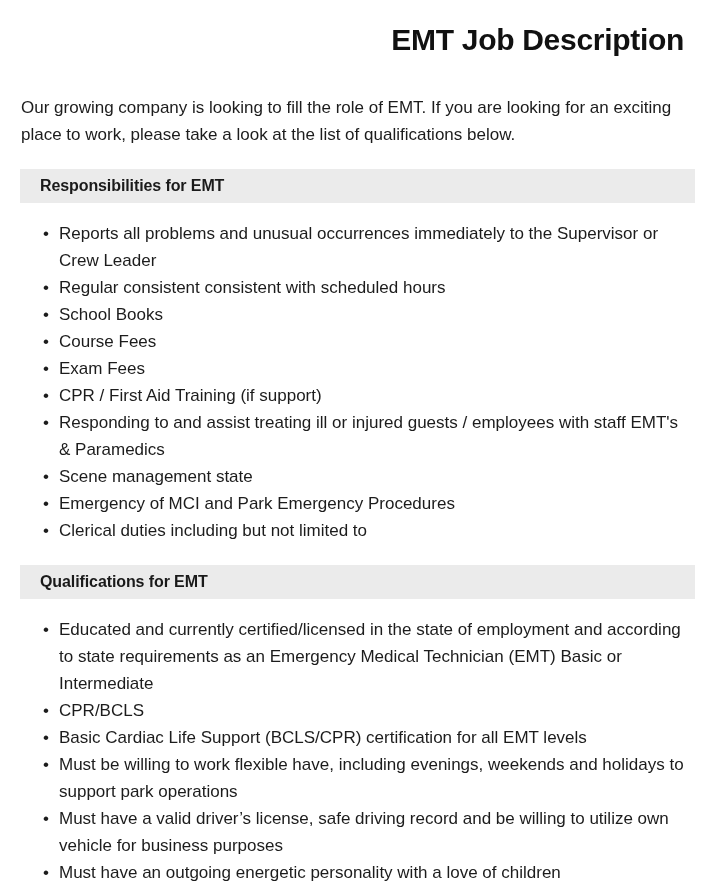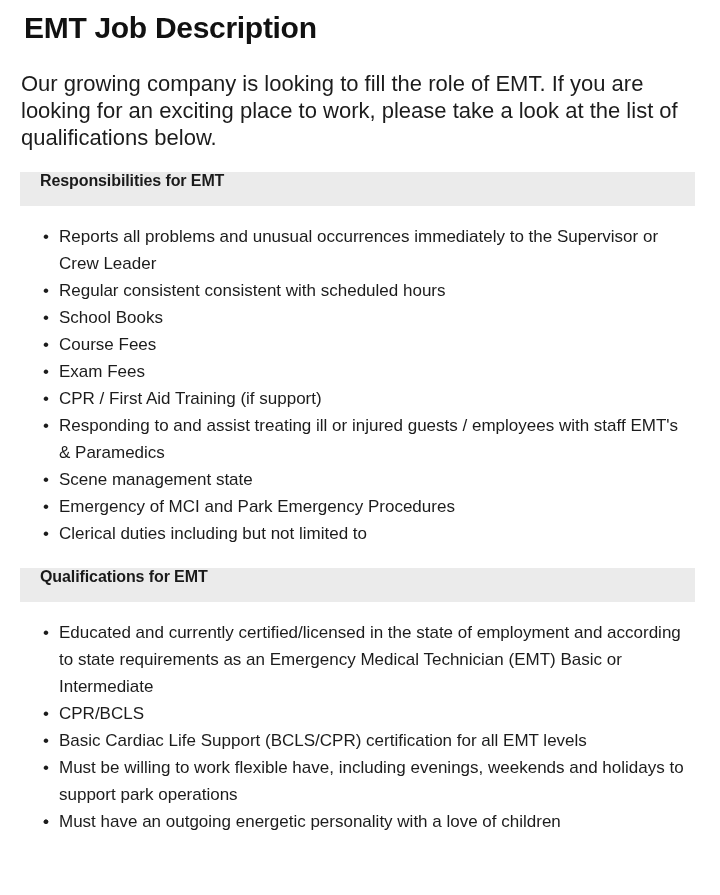--- a/index.html
+++ b/index.html
@@ -18,46 +18,47 @@
 
   .page {
     width: 720px;
     box-sizing: border-box;
     padding: 0;
   }
 
   .doc-title {
     font-size: 30px;
     font-weight: bold;
-    text-align: left;
+    text-align: right;
     letter-spacing: -0.3px;
     color: #111111;
-    margin: 4px;
+    margin: 16px;
     padding: 4px 20px 0 20px;
     line-height: 40px;
   }
 
   .intro {
     margin: 0;
     padding: 18px 36px 0 21px;
-    font-size: 22px;
+    font-size: 17px;
     line-height: 27px;
     color: #1c1c1c;
     max-width: 663px;
   }
 
   .section {
     margin-top: 21px;
   }
 
   .section-header {
     margin: 0 25px 0 20px;
     background: #ebebeb;
     height: 34px;
     display: flex;
+    align-items: center;
     padding: 0 0 0 20px;
     box-sizing: border-box;
   }
 
   .section-header-label {
     font-size: 16px;
     font-weight: bold;
     color: #1a1a1a;
     letter-spacing: -0.1px;
   }
@@ -115,18 +116,18 @@
 
   <div class="section">
     <div class="section-header">
       <span class="section-header-label">Qualifications for EMT</span>
     </div>
     <ul class="bullets" id="list-1">
         <li><span class="dot">•</span><span>Educated and currently certified/licensed in the state of employment and according to state requirements as an Emergency Medical Technician (EMT) Basic or Intermediate</span></li>
         <li><span class="dot">•</span><span>CPR/BCLS</span></li>
         <li><span class="dot">•</span><span>Basic Cardiac Life Support (BCLS/CPR) certification for all EMT levels</span></li>
         <li><span class="dot">•</span><span>Must be willing to work flexible have, including evenings, weekends and holidays to support park operations</span></li>
-        <li><span class="dot">•</span></li>
+        <li><span class="dot">•</span><span>Must have a valid driver’s license, safe driving record and be willing to utilize own vehicle for business purposes</span></li>
         <li><span class="dot">•</span><span>Must have an outgoing energetic personality with a love of children</span></li>
       </ul>
   </div>
 
 </div>
 
 </body></html>

